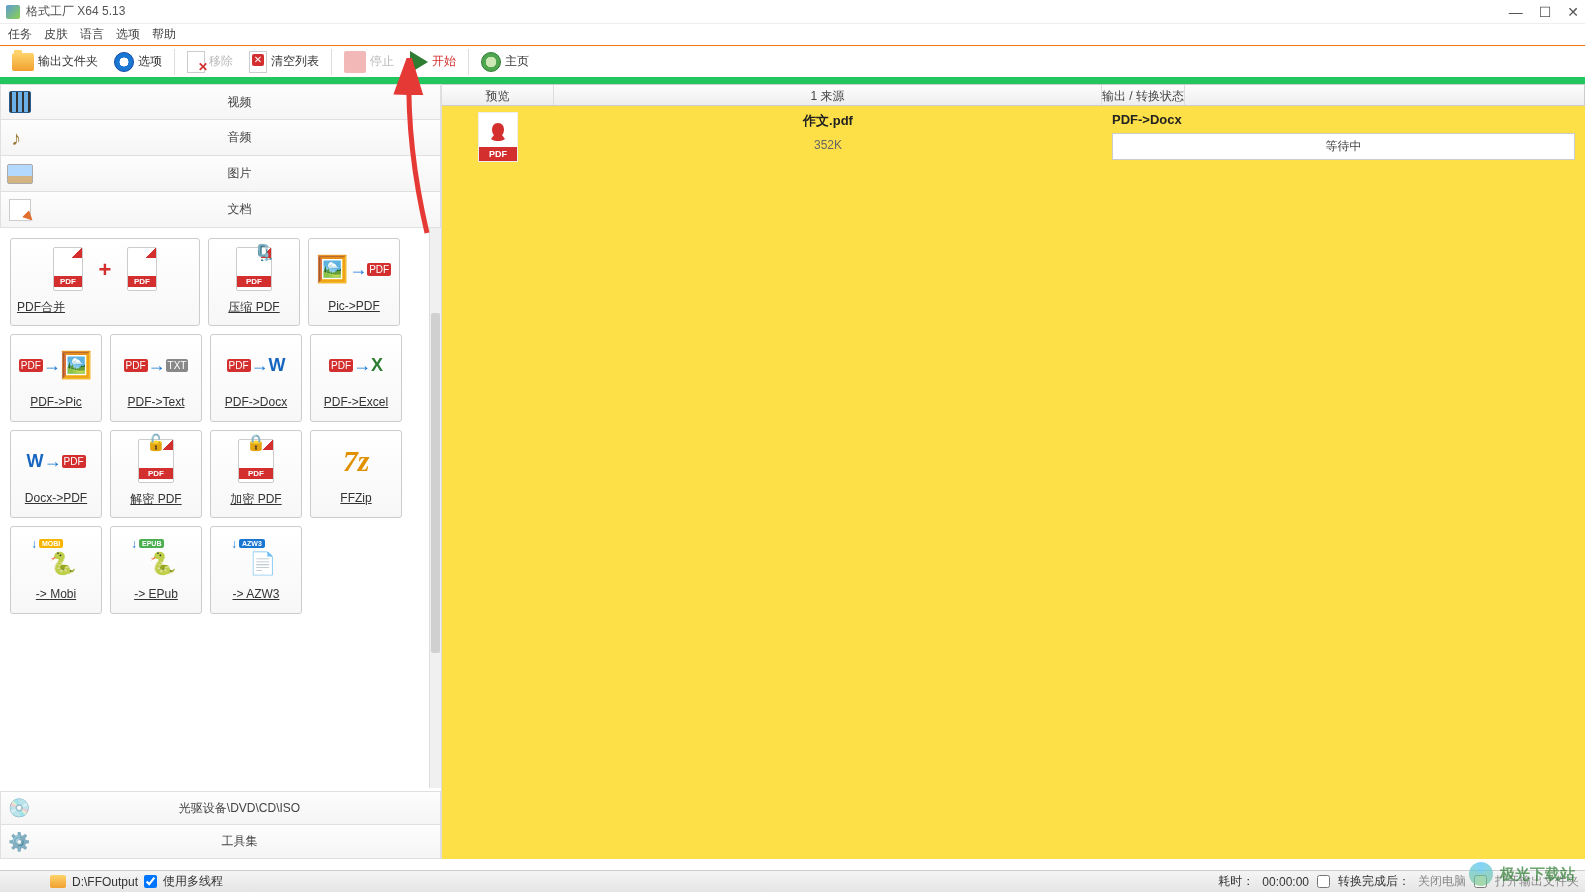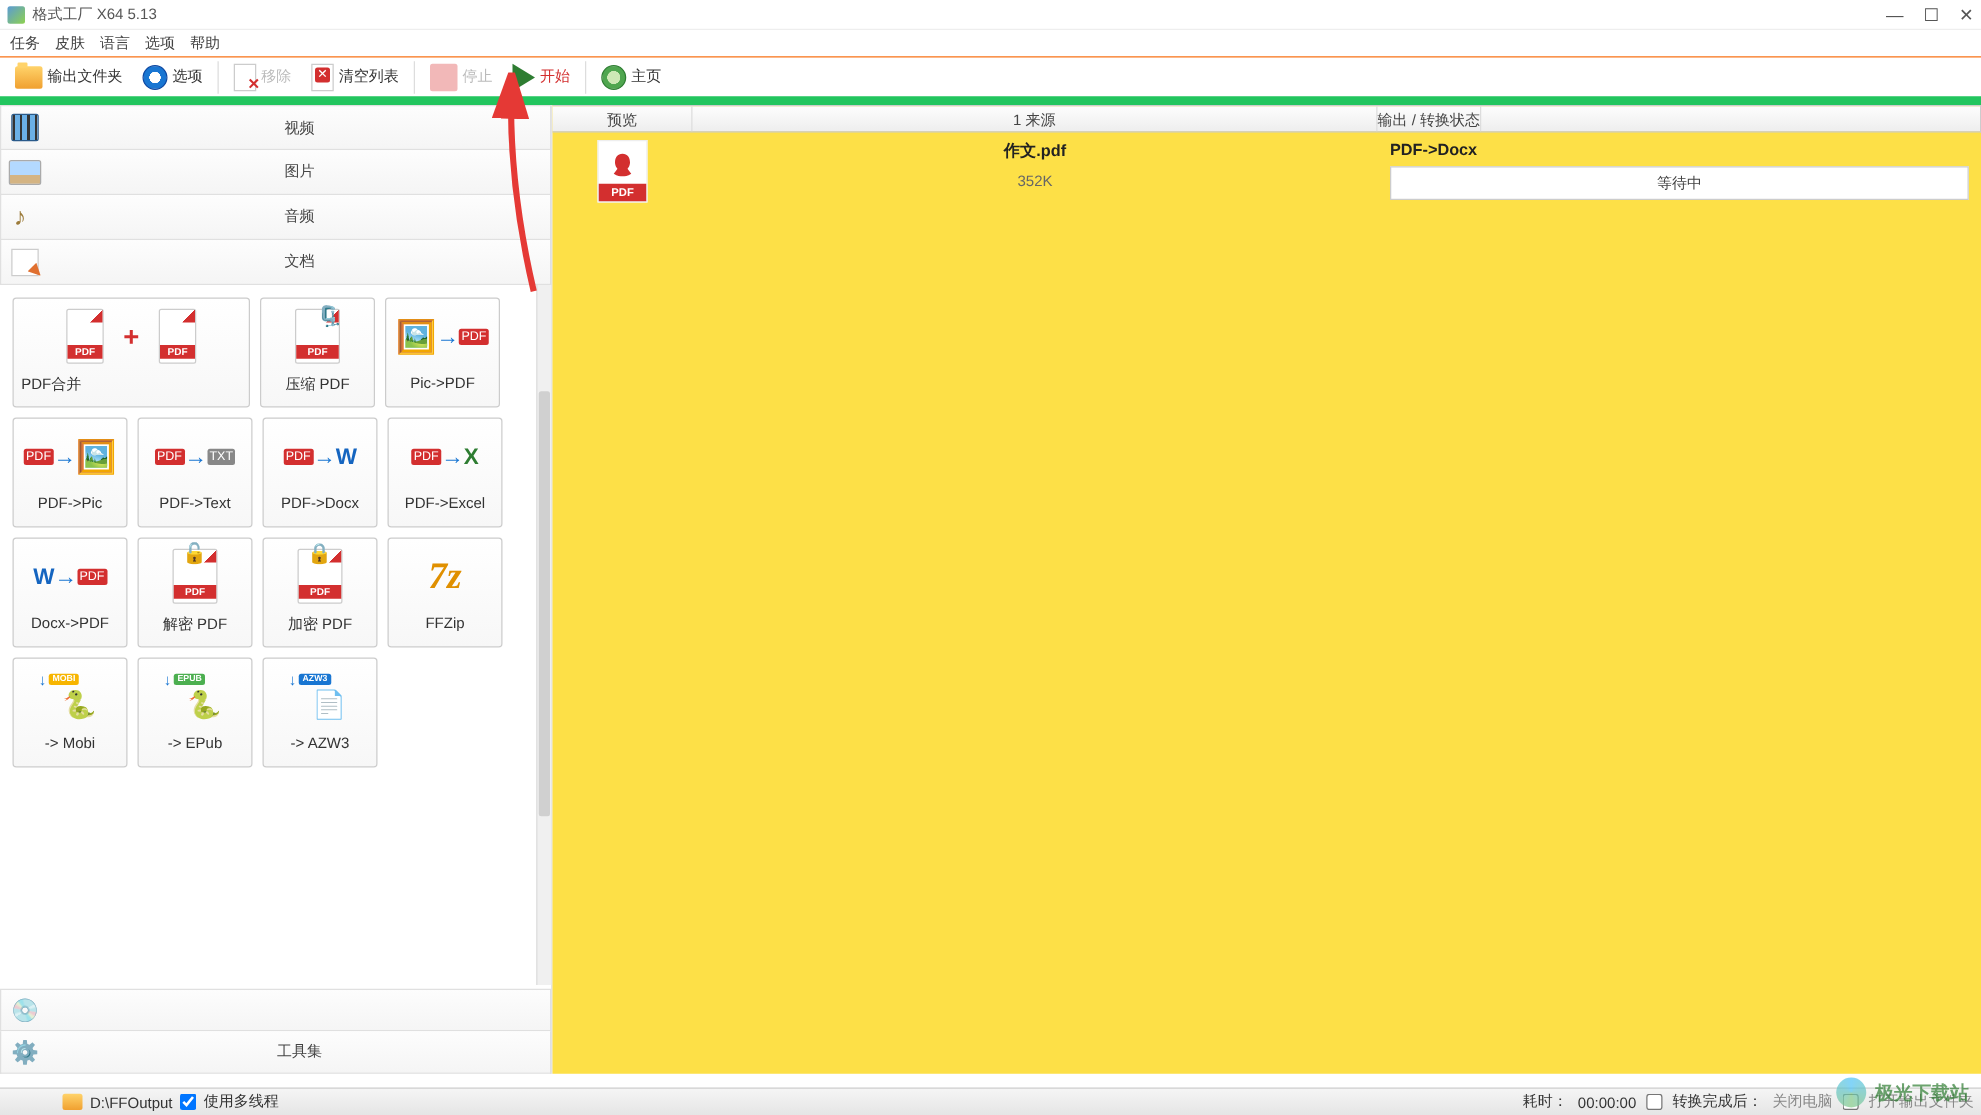--- a/index.html
+++ b/index.html
@@ -50,21 +50,21 @@
 .cat-audio-ico::before { content:"♪"; font-size:20px; color:#9c7b3a; }
 .cat-image-ico { width:26px; height:20px; background: linear-gradient(#b3d9ff 60%,#d4b483 60%); border:1px solid #aaa; border-radius:2px; }
 .cat-doc-ico { width:22px; height:22px; background:#fff; border:1px solid #ccc; position:relative; }
 .cat-doc-ico::after { content:""; position:absolute; bottom:-2px; right:-4px; width:10px; height:10px; background:#e07030; border-radius:1px; transform:rotate(45deg); clip-path: polygon(0 0,100% 50%,0 100%); }
 
 
 .conv-grid { flex: 1; padding: 10px; display: flex; flex-wrap: wrap; gap: 8px; align-content: flex-start; overflow:auto; }
 .conv-tile { width: 92px; height: 88px; border:1px solid #ccc; border-radius:3px; background: linear-gradient(#fff,#f7f7f7); display:flex; flex-direction:column; align-items:center; justify-content:flex-start; padding:6px 2px 4px; cursor:pointer; }
 .conv-tile.wide { width: 190px; }
 .conv-tile .tile-icon { width:60px; height:48px; display:flex; align-items:center; justify-content:center; position:relative; }
-.conv-tile .tile-label { font-size:12px; color:#333; text-align:right; margin-top:6px; white-space:nowrap; }
+.conv-tile .tile-label { font-size:12px; color:#333; text-align:right; margin-top:6px; white-space:nowrap;text-decoration:underline; }
 
 
 .pdf-block { width:36px; height:44px; background:#fff; border:1px solid #ccc; position:relative; border-radius:2px; }
 .pdf-block::before { content:""; position:absolute; top:0; right:0; width:10px; height:10px; background:linear-gradient(135deg,#fff 49%,#d32f2f 50%); }
 .pdf-block::after { content:"PDF"; position:absolute; bottom:3px; left:0; right:0; text-align:center; font-size:8px; font-weight:bold; color:#fff; background:#d32f2f; padding:1px 0; }
 .plus-red { position:absolute; top:12px; left:50%; transform:translateX(-50%); color:#d32f2f; font-size:22px; font-weight:bold; }
 
 .icon-generic { font-size:26px; }
 .arrow-blue { color:#1976d2; font-size:18px; }
 
@@ -178,29 +178,29 @@
   <div class="left-panel">
     <div class="category-list" style="position:relative;">
       <div class="category-item">
         <div class="cat-icon">
             <div class="cat-video-ico"></div>
           </div>
         <div class="cat-label">视频</div>
       </div>
       <div class="category-item">
         <div class="cat-icon">
+            <div class="cat-audio-ico"></div>
+          </div>
+        <div class="cat-label">音频</div>
+      </div>
+      <div class="category-item">
+        <div class="cat-icon">
             <div class="cat-image-ico"></div>
           </div>
         <div class="cat-label">图片</div>
-      </div>
-      <div class="category-item">
-        <div class="cat-icon">
-            <div class="cat-audio-ico"></div>
-          </div>
-        <div class="cat-label">音频</div>
       </div>
       <div class="category-item">
         <div class="cat-icon">
             <div class="cat-doc-ico"></div>
           </div>
         <div class="cat-label">文档</div>
       </div>
       <div class="scroll-hint" style="height:560px; top:144px;">
           <div class="thumb"></div>
         </div>
@@ -323,20 +323,21 @@
         <div class="tile-label">-&gt; AZW3</div>
       </div>
 
     </div>
 
     <div class="bottom-cats">
       <div class="category-item">
         <div class="cat-icon">
             <span style="font-size:18px;">💿</span>
           </div>
+        <div class="cat-label">光驱设备\DVD\CD\ISO</div>
       </div>
       <div class="category-item">
         <div class="cat-icon">
             <span style="font-size:18px;">⚙️</span>
           </div>
         <div class="cat-label">工具集</div>
       </div>
     </div>
   </div>
 

